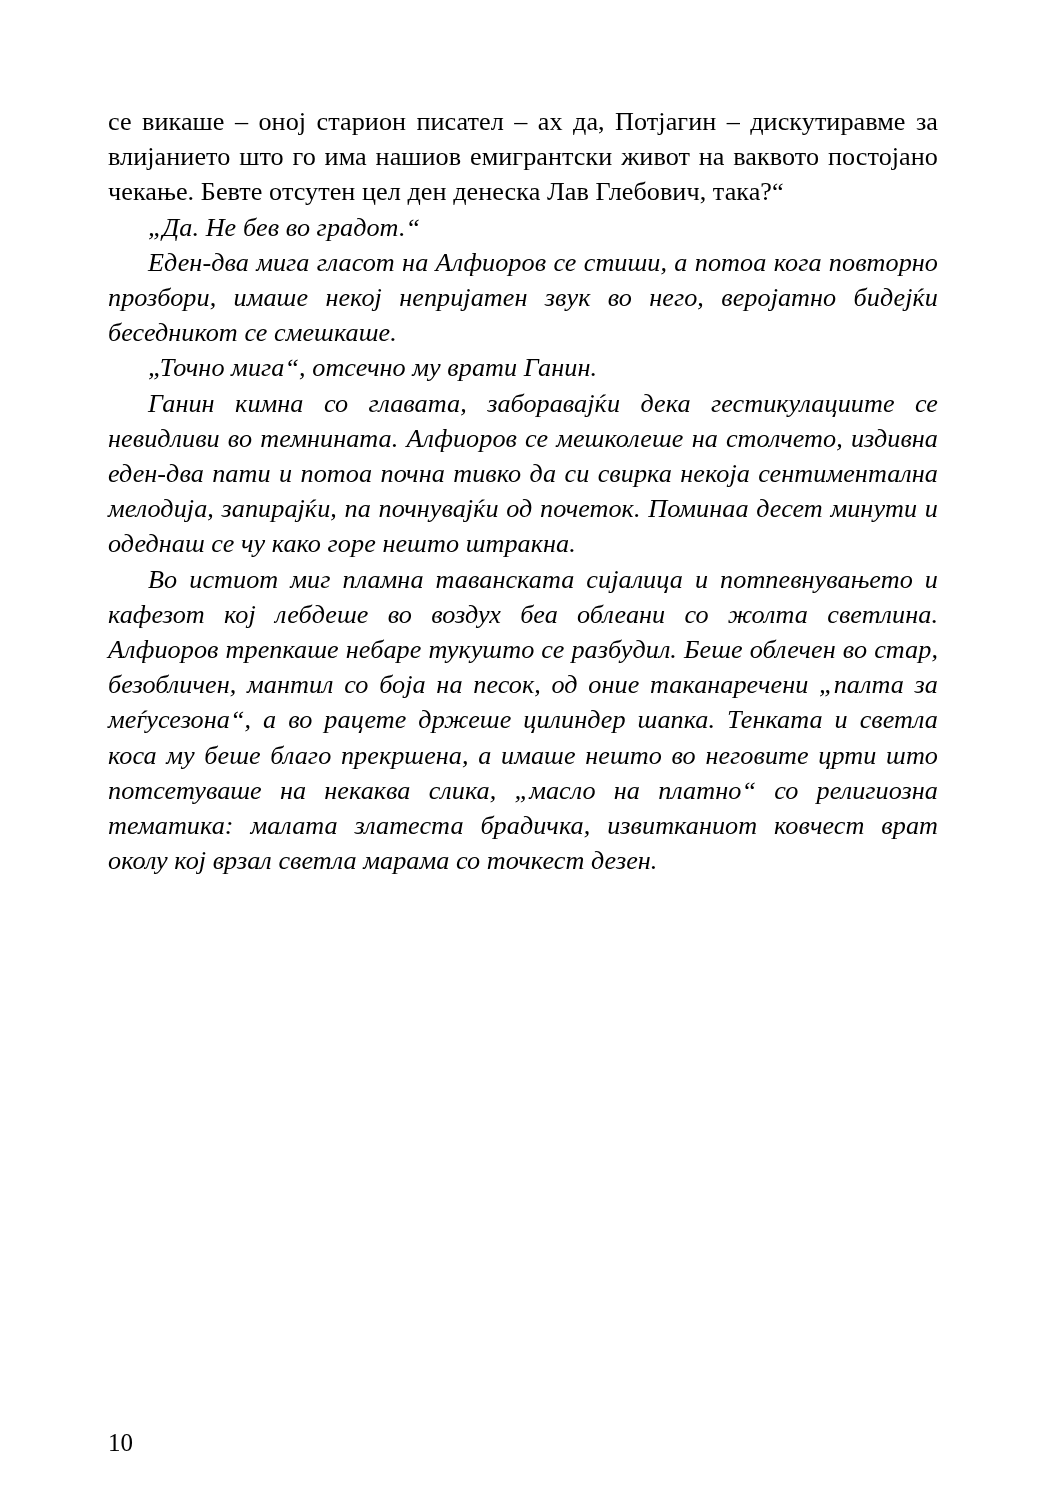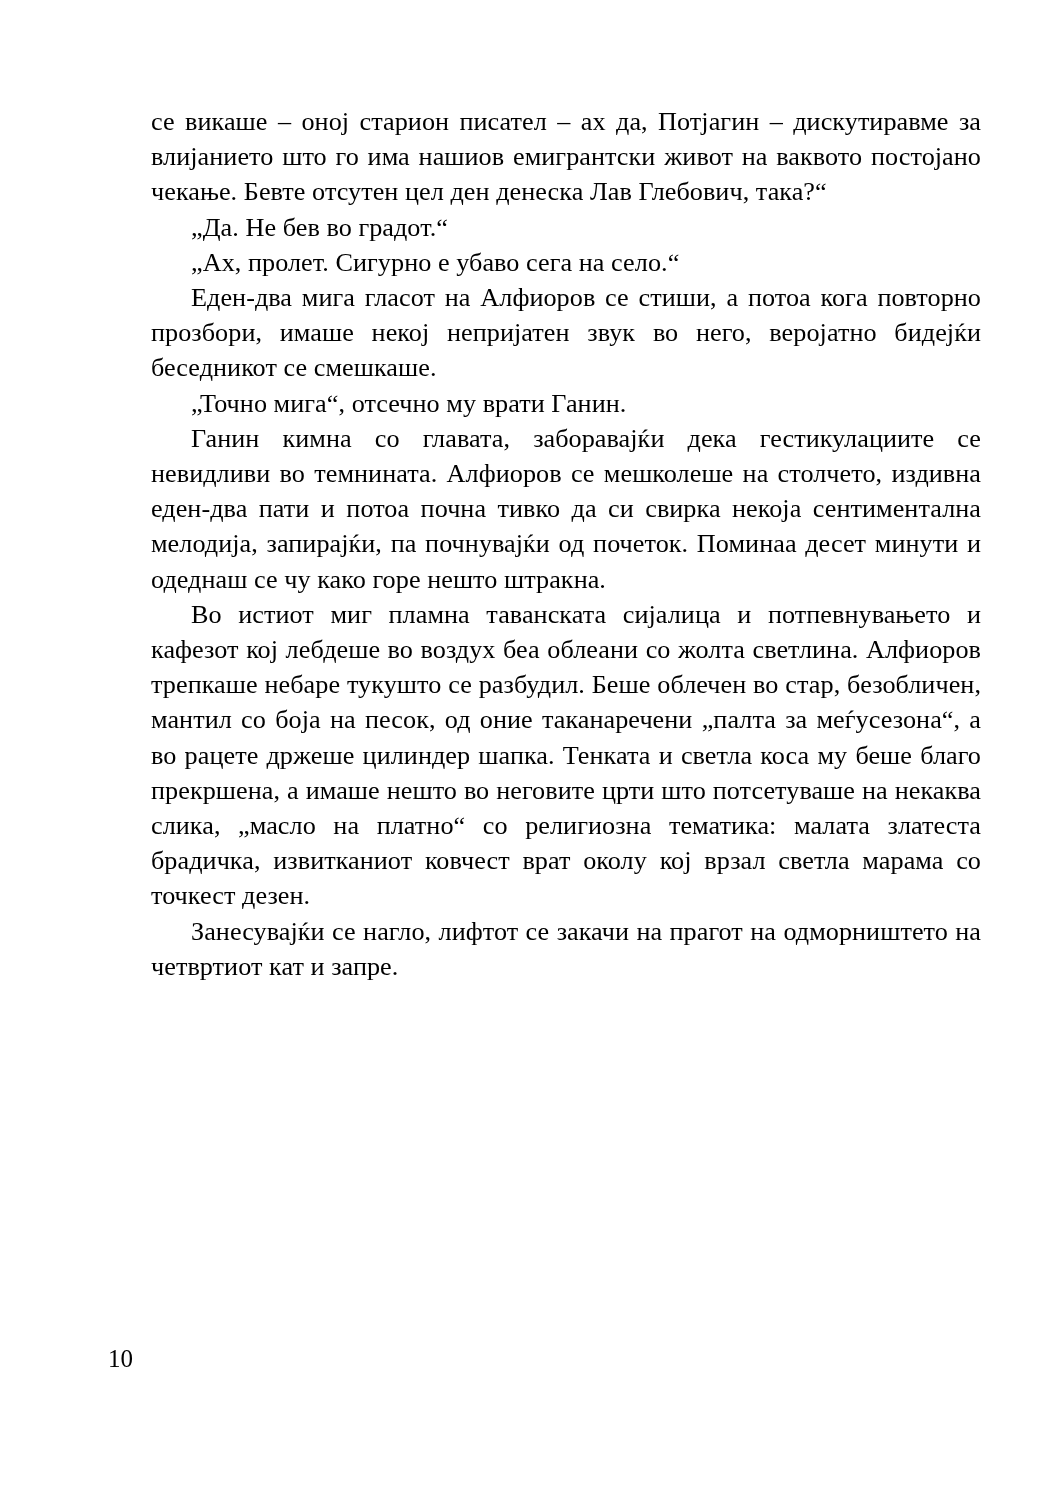--- a/index.html
+++ b/index.html
@@ -17,68 +17,66 @@
     overflow: hidden;
     font-family: "Liberation Serif", "DejaVu Serif", serif;
     color: #000000;
   }
 
   .text-block {
     position: absolute;
     left: 108px;
     top: 104px;
     width: 830px;
-    margin-left: 43px;
   }
 
   .para {
     margin: 0;
     text-align: justify;
     text-justify: inter-word;
     font-size: 26.2px;
     line-height: 35.2px;
     letter-spacing: 0.05px;
     word-spacing: 0px;
     hyphens: none;
   }
 
   
   .para.indent {
     text-indent: 40px;
+    font-style: italic;
   }
 
   .para.noindent {
     text-indent: 0;
   }
 
   
   .para:last-child {
     margin-bottom: 0;
   }
 
   .folio {
     position: absolute;
     left: 108px;
-    top: 1344px;
+    top: 1428px;
     font-size: 25px;
     line-height: 30px;
     color: #000000;
   }
 </style>
 </head>
 <body>
 
 <div class="page">
 
   <div class="text-block">
     <p class="para noindent">се викаше – оној старион писател – ах да, Потјагин – дискутиравме за влијанието што го има нашиов емигрантски живот на ваквото постојано чекање. Бевте отсутен цел ден денеска Лав Глебович, така?“</p>
     <p class="para indent">„Да. Не бев во градот.“</p>
-    <p class="para indent">„Ах, пролет. Сигурно е убаво сега на село.“</p>
     <p class="para indent">Еден-два мига гласот на Алфиоров се стиши, а потоа кога повторно прозбори, имаше некој непријатен звук во него, веројатно бидејќи беседникот се смешкаше.</p>
     <p class="para indent">„Точно мига“, отсечно му врати Ганин.</p>
     <p class="para indent">Ганин кимна со главата, заборавајќи дека гестикулациите се невидливи во темнината. Алфиоров се мешколеше на столчето, издивна еден-два пати и потоа почна тивко да си свирка некоја сентиментална мелодија, запирајќи, па почнувајќи од почеток. Поминаа десет минути и одеднаш се чу како горе нешто штракна.</p>
     <p class="para indent">Во истиот миг пламна таванската сијалица и потпевнувањето и кафезот кој лебдеше во воздух беа облеани со жолта светлина. Алфиоров трепкаше небаре тукушто се разбудил. Беше облечен во стар, безобличен, мантил со боја на песок, од оние таканаречени „палта за меѓусезона“, а во рацете држеше цилиндер шапка. Тенката и светла коса му беше благо прекршена, а имаше нешто во неговите црти што потсетуваше на некаква слика, „масло на платно“ со религиозна тематика: малата златеста брадичка, извитканиот ковчест врат околу кој врзал светла марама со точкест дезен.</p>
-    <p class="para indent">Занесувајќи се нагло, лифтот се закачи на прагот на одморништето на четвртиот кат и запре.</p>
   </div>
 
   <div class="folio">10</div>
 
 </div>
 
 </body></html>

